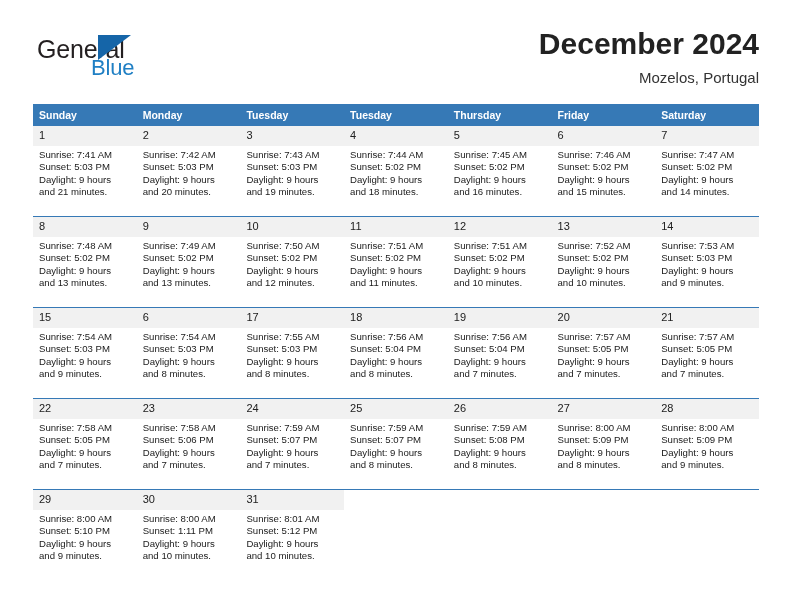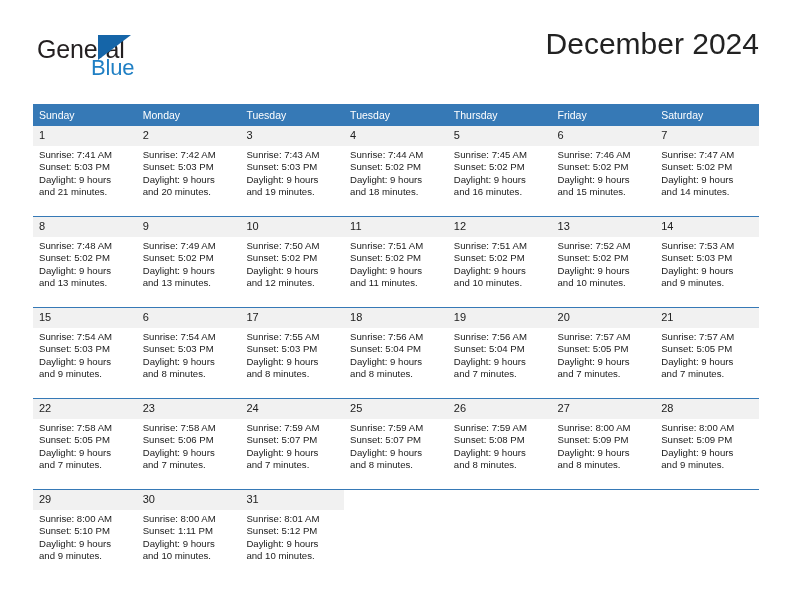--- a/index.html
+++ b/index.html
@@ -69,21 +69,21 @@
   .title-block {
     position: absolute;
     right: 0;
     top: 0;
     text-align: right;
   }
   .month-title {
     font-size: 30px;
     line-height: 36px;
     color: #222222;
-    font-weight: normal;
+    font-weight: bold;
     margin: 0;
     white-space: nowrap;
   }
   .location {
     font-size: 15px;
     line-height: 20px;
     color: #333333;
     margin: 6px 0 0 0;
     white-space: nowrap;
   }
@@ -96,21 +96,21 @@
     width: 726px;
     border-collapse: collapse;
     table-layout: fixed;
   }
   .calendar col { width: 103.71px; }
 
   .calendar thead th {
     background: #3679b6;
     color: #ffffff;
     font-size: 10.5px;
-    font-weight: normal;
+    font-weight: bold;
     text-align: left;
     padding: 5px 0 5px 6px;
     height: 18px;
     box-sizing: border-box;
     vertical-align: middle;
   }
 
   .week-row > td {
     vertical-align: top;
     padding: 0;
@@ -156,20 +156,21 @@
   <div class="header">
 
     <div class="logo">
       <span class="logo-general">General</span>
       <span class="logo-triangle"></span>
       <span class="logo-blue">Blue</span>
     </div>
 
     <div class="title-block">
       <h1 class="month-title">December 2024</h1>
+      <div class="location">Mozelos, Portugal</div>
     </div>
 
   </div>
 
   <table class="calendar">
     <colgroup>
       <col>
         <col>
         <col>
         <col>

